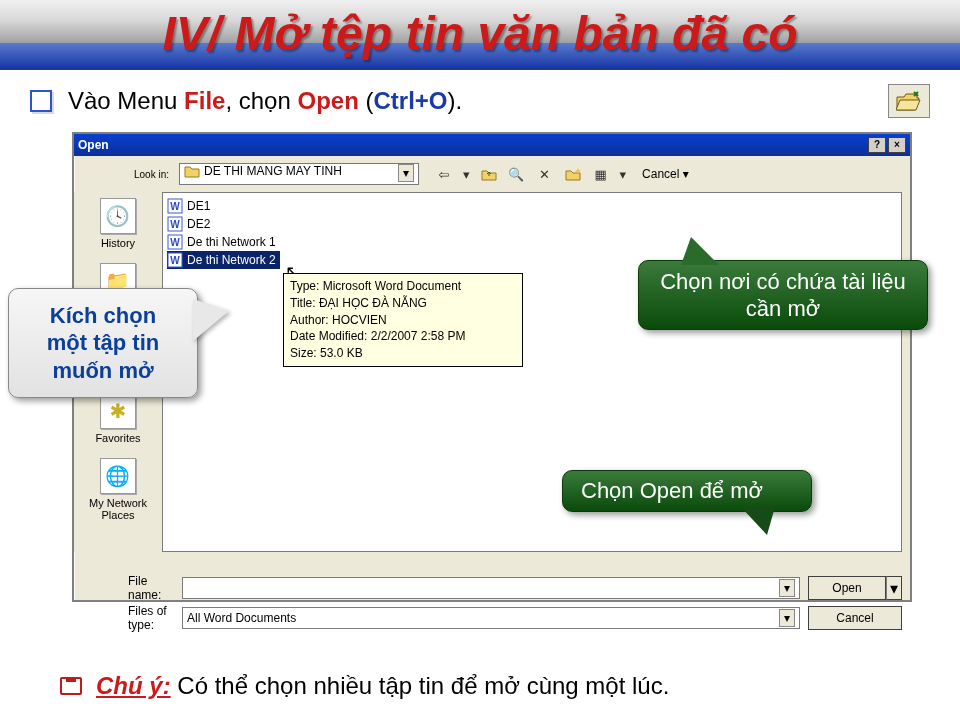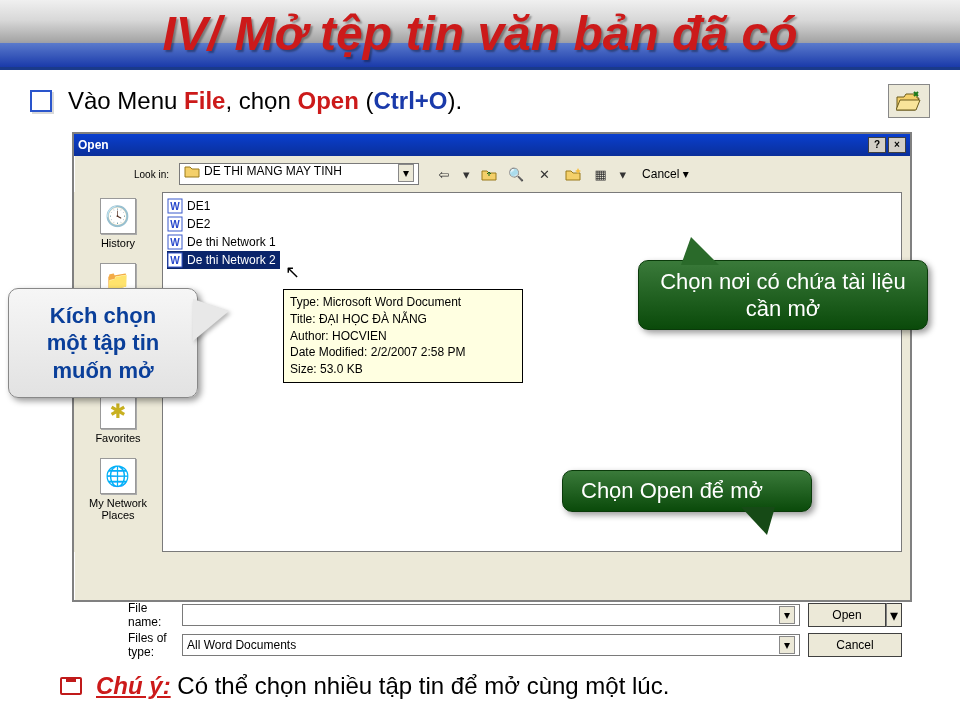--- a/index.html
+++ b/index.html
@@ -33,25 +33,25 @@
   .body { display:flex; height:360px; }
   .places { width:88px; background:#ece9d8; border-right:0; padding:6px 0; display:flex; flex-direction:column; align-items:center; gap:14px; }
   .place { display:flex; flex-direction:column; align-items:center; font-size:11px; color:#000; text-align:center; line-height:1.1; }
   .place .pico { width:36px; height:36px; border:1px solid #999; background:#fff; display:flex; align-items:center; justify-content:center; font-size:20px; margin-bottom:3px; box-shadow:1px 1px 0 #aaa; }
 
   .filelist { flex:1; background:#fff; border:1px solid #7a7a7a; margin:0 8px 0 0; padding:4px; font-size:12px; position:relative; }
   .frow { display:flex; align-items:center; height:18px; gap:4px; }
   .wico { width:16px; height:16px; display:inline-flex; align-items:center; justify-content:center; }
   .frow.sel { background:#0a246a; color:#fff; width:fit-content; padding-right:4px; }
 
-  .tooltip { position:absolute; left:120px; top:96px; width:240px; background:#ffffe1; border:1px solid #000; font-size:12px; padding:4px 6px; line-height:1.4; }
+  .tooltip { position:absolute; left:120px; top:80px; width:240px; background:#ffffe1; border:1px solid #000; font-size:12px; padding:4px 6px; line-height:1.4; }
   .tt-row { white-space:nowrap; }
   .cursor-arrow { position:absolute; left:122px; top:68px; font-size:18px; color:#000; }
 
-  .bottombar { padding:0 8px;margin-top:48px; }
+  .bottombar { padding:21px 8px; }
   .brow { display:flex; align-items:center; height:30px; gap:8px; }
   .blabel { width:92px; font-size:12px; padding-left:46px; }
   .binput { flex:1; height:22px; background:#fff; border:1px solid #7a7a7a; font-size:12px; padding:0 4px; display:flex; align-items:center; }
   .binput .dd { margin-left:auto; width:16px; height:18px; background:#ece9d8; border:1px solid #888; display:flex; align-items:center; justify-content:center; }
   .bbtn { width:78px; height:24px; background:#ece9d8; border:1px solid #404040; font-size:12px; display:flex; align-items:center; justify-content:center; position:relative; }
   .bbtn-split { width:16px; border-left:1px solid #808080; height:24px; background:#ece9d8; border-top:1px solid #404040; border-right:1px solid #404040; border-bottom:1px solid #404040; display:flex; align-items:center; justify-content:center; }
 
   .callout { position:absolute; border-radius:10px; background: linear-gradient(to bottom, #3a7a3a, #0a4a0a); color:#fff; font-size:22px; text-align:center; display:flex; align-items:center; justify-content:flex-start; padding:10px 18px; box-shadow: 3px 3px 6px rgba(0,0,0,.4); border:1px solid #0a3a0a; line-height:1.25; }
   .callout.blue-text { color:#0a2f8a; background: linear-gradient(to bottom, #f6f6f6, #e2e2e2); border:1px solid #777; }
   .callout .tail { position:absolute; width:0; height:0; }

